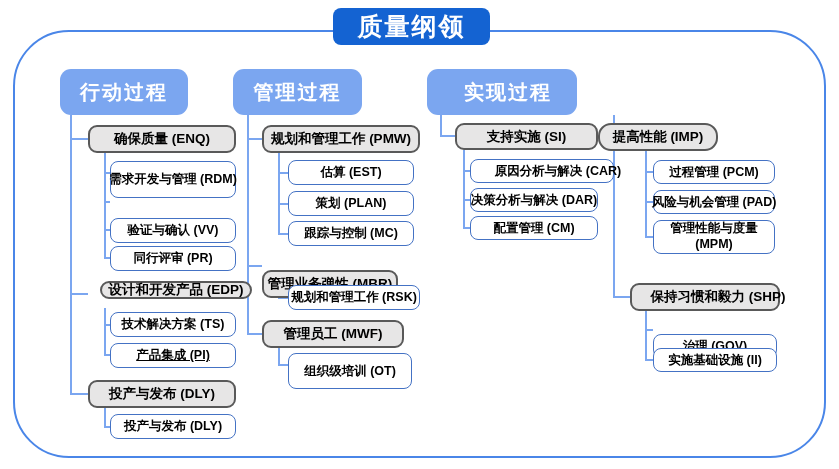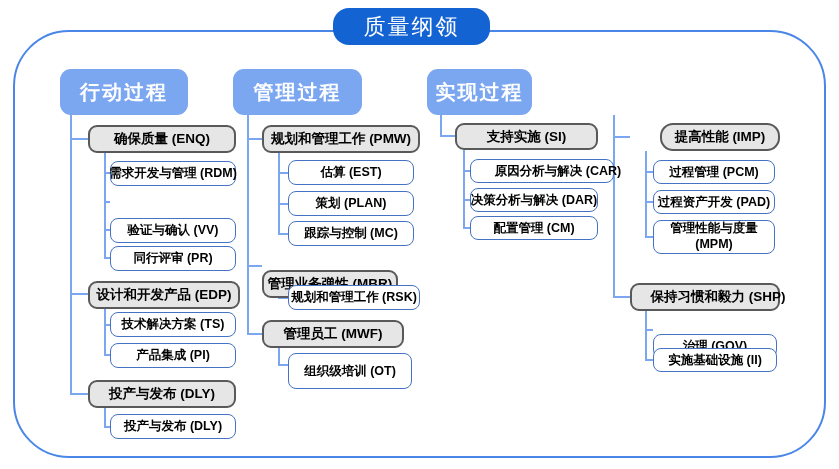--- a/index.html
+++ b/index.html
@@ -10,22 +10,22 @@
     --graybg:#e7e6e6;
     --grayborder:#595959;
     --nodeborder:#4472c4;
   }
   html,body{margin:0;padding:0;background:#ffffff;}
   body{font-family:"Liberation Sans","DejaVu Sans",sans-serif;}
   .canvas{position:relative;width:839px;height:469px;background:#ffffff;overflow:hidden;}
   .frame{position:absolute;left:13px;top:30px;width:809px;height:424px;
          border:2px solid var(--frame);border-radius:56px;background:#ffffff;}
   .title{position:absolute;left:333px;top:8px;width:157px;height:37px;
-         background:var(--accent);border-radius:16px;color:#ffffff;
-         font-size:22px;font-weight:normal;display:flex;align-items:center;justify-content:center;
+         background:var(--accent);border-radius:8px;color:#ffffff;
+         font-size:25px;font-weight:bold;display:flex;align-items:center;justify-content:center;
          letter-spacing:2px;z-index:3;}
   .colhead{position:absolute;height:46px;background:var(--header);border-radius:11px;
          color:#ffffff;font-size:20px;font-weight:bold;letter-spacing:2px;
          display:flex;align-items:center;justify-content:center;z-index:2;}
   .gnode{position:absolute;background:var(--graybg);border:2px solid var(--grayborder);
          border-radius:9px;color:#000;font-size:13.5px;font-weight:bold;
          display:flex;align-items:center;justify-content:center;white-space:nowrap;
          box-sizing:border-box;z-index:2;}
   .wnode{position:absolute;background:#ffffff;border:1.5px solid var(--nodeborder);
          border-radius:8px;color:#000;font-size:12.5px;font-weight:bold;
@@ -38,44 +38,44 @@
 </head>
 <body>
 
 <div class="canvas">
 
   <div class="frame"></div>
   <div class="title">质量纲领</div>
 
   <div class="colhead" style="left:60px;top:69px;width:128px;">行动过程</div>
   <div class="colhead" style="left:233px;top:69px;width:129px;">管理过程</div>
-  <div class="colhead" style="left:427px;top:69px;width:105px;">实现过程</div>
+  <div class="colhead" style="left:427px;top:69px;width:138px;padding-left:12px;">实现过程</div>
 
   <div class="vline" style="left:70px;top:115px;height:279px;"></div>
   <div class="hline" style="left:70px;top:138px;width:18px;"></div>
   <div class="hline" style="left:70px;top:293px;width:18px;"></div>
   <div class="hline" style="left:70px;top:393px;width:18px;"></div>
   <div class="vline" style="left:104px;top:153px;height:105px;"></div>
   <div class="hline" style="left:104px;top:172px;width:6px;"></div>
   <div class="hline" style="left:104px;top:201px;width:6px;"></div>
   <div class="hline" style="left:104px;top:229px;width:6px;"></div>
   <div class="hline" style="left:104px;top:257px;width:6px;"></div>
   <div class="vline" style="left:104px;top:308px;height:47px;"></div>
   <div class="hline" style="left:104px;top:324px;width:6px;"></div>
   <div class="hline" style="left:104px;top:354px;width:6px;"></div>
   <div class="vline" style="left:104px;top:408px;height:19px;"></div>
   <div class="hline" style="left:104px;top:426px;width:6px;"></div>
 
   <div class="gnode" style="left:88px;top:125px;width:148px;height:28px;">确保质量 (ENQ)</div>
-  <div class="wnode" style="left:110px;top:161px;width:126px;height:25px;">需求开发与管理 (RDM)</div>
+  <div class="wnode" style="left:110px;top:161px;width:126px;height:37px;">需求开发与管理 (RDM)</div>
   <div class="wnode" style="left:110px;top:218px;width:126px;height:25px;">验证与确认 (VV)</div>
   <div class="wnode" style="left:110px;top:246px;width:126px;height:25px;">同行评审 (PR)</div>
-  <div class="gnode" style="left:88px;top:281px;width:152px;height:28px;">设计和开发产品 (EDP)</div>
+  <div class="gnode" style="left:100px;top:281px;width:152px;height:18px;">设计和开发产品 (EDP)</div>
   <div class="wnode" style="left:110px;top:312px;width:126px;height:25px;">技术解决方案 (TS)</div>
-  <div class="wnode" style="left:110px;top:343px;width:126px;height:25px;">产品集成 (PI)</div>
+  <div class="wnode" style="left:110px;top:343px;width:126px;height:25px;text-decoration:underline;">产品集成 (PI)</div>
   <div class="gnode" style="left:88px;top:380px;width:148px;height:28px;">投产与发布 (DLY)</div>
   <div class="wnode" style="left:110px;top:414px;width:126px;height:25px;">投产与发布 (DLY)</div>
 
   <div class="vline" style="left:247px;top:115px;height:219px;"></div>
   <div class="hline" style="left:247px;top:138px;width:15px;"></div>
   <div class="hline" style="left:247px;top:265px;width:15px;"></div>
   <div class="hline" style="left:247px;top:333px;width:15px;"></div>
   <div class="vline" style="left:278px;top:153px;height:81px;"></div>
   <div class="hline" style="left:278px;top:172px;width:10px;"></div>
   <div class="hline" style="left:278px;top:203px;width:10px;"></div>
@@ -110,21 +110,21 @@
   <div class="hline" style="left:613px;top:136px;width:17px;"></div>
   <div class="hline" style="left:613px;top:296px;width:17px;"></div>
   <div class="vline" style="left:645px;top:151px;height:86px;"></div>
   <div class="hline" style="left:645px;top:171px;width:8px;"></div>
   <div class="hline" style="left:645px;top:201px;width:8px;"></div>
   <div class="hline" style="left:645px;top:236px;width:8px;"></div>
   <div class="vline" style="left:645px;top:311px;height:49px;"></div>
   <div class="hline" style="left:645px;top:329px;width:8px;"></div>
   <div class="hline" style="left:645px;top:359px;width:8px;"></div>
 
-  <div class="gnode" style="left:660px;top:123px;width:120px;height:28px;border-radius:13px;">提高性能 (IMP)</div>
+  <div class="gnode" style="left:598px;top:123px;width:120px;height:28px;border-radius:13px;">提高性能 (IMP)</div>
   <div class="wnode" style="left:653px;top:160px;width:122px;height:24px;">过程管理 (PCM)</div>
-  <div class="wnode" style="left:653px;top:190px;width:122px;height:24px;">过程资产开发 (PAD)</div>
+  <div class="wnode" style="left:653px;top:190px;width:122px;height:24px;">风险与机会管理 (PAD)</div>
   <div class="wnode wrap" style="left:653px;top:220px;width:122px;height:34px;">管理性能与度量 (MPM)</div>
   <div class="gnode" style="left:630px;top:283px;width:150px;height:28px;padding-left:26px;">保持习惯和毅力 (SHP)</div>
   <div class="wnode" style="left:653px;top:318px;width:124px;height:24px;margin-top:16px;">治理 (GOV)</div>
   <div class="wnode" style="left:653px;top:348px;width:124px;height:24px;">实施基础设施 (II)</div>
 
 </div>
 
 </body></html>

